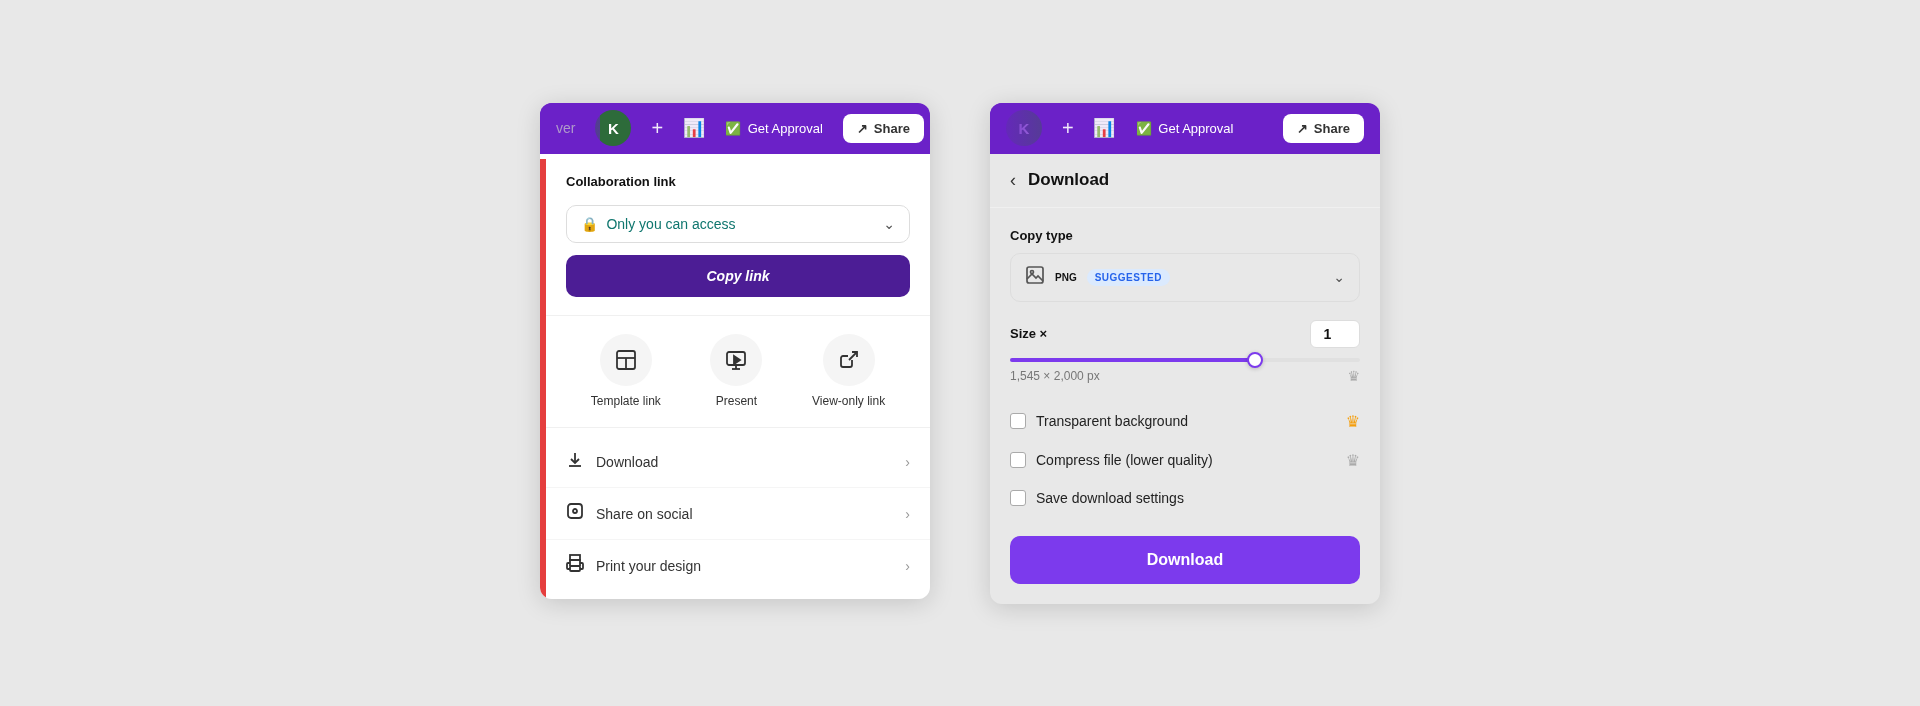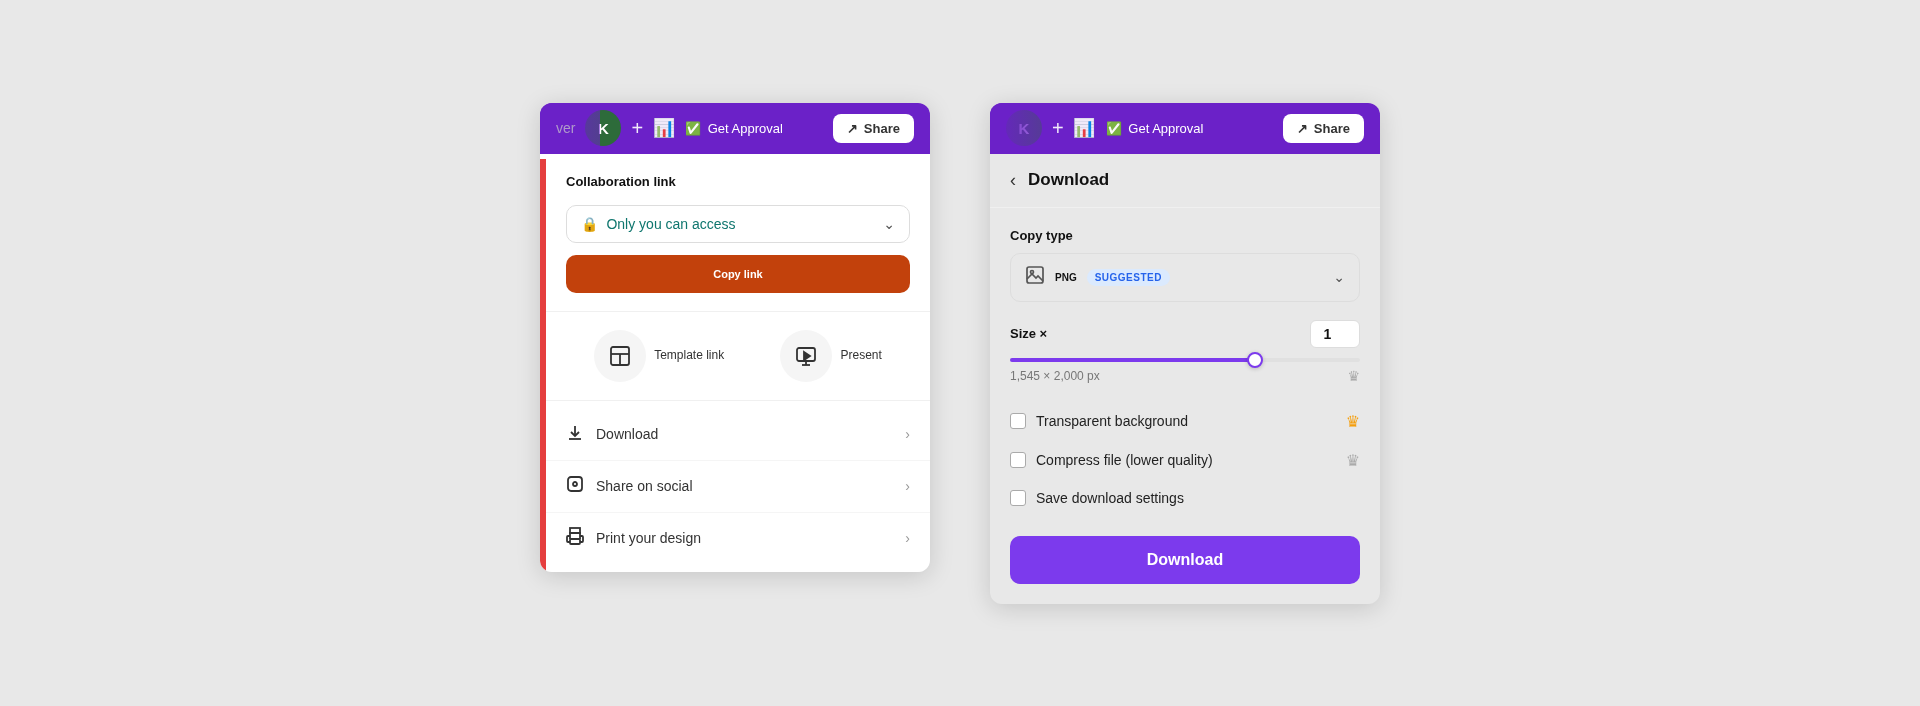--- a/index.html
+++ b/index.html
@@ -30,21 +30,21 @@
       box-shadow: 0 4px 24px rgba(0,0,0,0.15);
     }
 
     
     .top-bar {
       background: #6b21c8;
       display: flex;
       align-items: center;
       padding: 0 16px;
       height: 51px;
-      gap: 10px;
+      gap: 20px;
       position: relative;
     }
 
     .top-bar-fade {
       position: absolute;
       left: 0;
       top: 0;
       bottom: 0;
       width: 60px;
       background: linear-gradient(to right, rgba(107,33,200,1), rgba(107,33,200,0.6));
@@ -158,41 +158,42 @@
       color: #0f766e;
     }
 
     .chevron-down {
       font-size: 14px;
       color: #555;
     }
 
     .copy-link-btn {
       width: 100%;
-      background: #c2410c;
+      background: #4c1d95;
       color: white;
       border: none;
       border-radius: 10px;
       padding: 13px;
-      font-size: 11px;
+      font-size: 14px;
       font-weight: 600;
       cursor: pointer;
+      font-style: italic;
     }
 
     
     .share-grid-section {
       padding: 18px 20px;
       display: flex;
       justify-content: space-around;
       border-bottom: 1px solid #f0f0f0;
     }
 
     .share-option {
       display: flex;
-      flex-direction: row;
+      flex-direction: column;
       align-items: center;
       gap: 8px;
       cursor: pointer;
     }
 
     .share-option-icon {
       width: 52px;
       height: 52px;
       border-radius: 50%;
       background: #f5f5f5;
@@ -511,20 +512,30 @@
         <div class="share-option">
           <div class="share-option-icon">
             <svg width="22" height="22" viewBox="0 0 22 22" fill="none" stroke="#333" stroke-width="1.8">
               <rect x="2" y="3" width="18" height="13" rx="2"></rect>
               <line x1="11" y1="16" x2="11" y2="20"></line>
               <line x1="7" y1="20" x2="15" y2="20"></line>
               <polygon points="9,7 15,11 9,15" fill="#333"></polygon>
             </svg>
           </div>
           <span class="share-option-label">Present</span>
+        </div>
+        <div class="share-option">
+          <div class="share-option-icon">
+            <svg width="22" height="22" viewBox="0 0 22 22" fill="none" stroke="#333" stroke-width="1.8">
+              <path d="M10 7H5a2 2 0 00-2 2v7a2 2 0 002 2h7a2 2 0 002-2v-5"></path>
+              <path d="M14 3h5v5"></path>
+              <line x1="19" y1="3" x2="11" y2="11"></line>
+            </svg>
+          </div>
+          <span class="share-option-label">View-only link</span>
         </div>
       </div>
 
       <div class="action-list">
         <div class="action-item">
           <div class="action-item-left">
             <span class="action-icon">
               <svg width="18" height="18" viewBox="0 0 18 18" fill="none" stroke="#333" stroke-width="1.8">
                 <path d="M9 3v9"></path>
                 <polyline points="5,9 9,13 13,9"></polyline>

